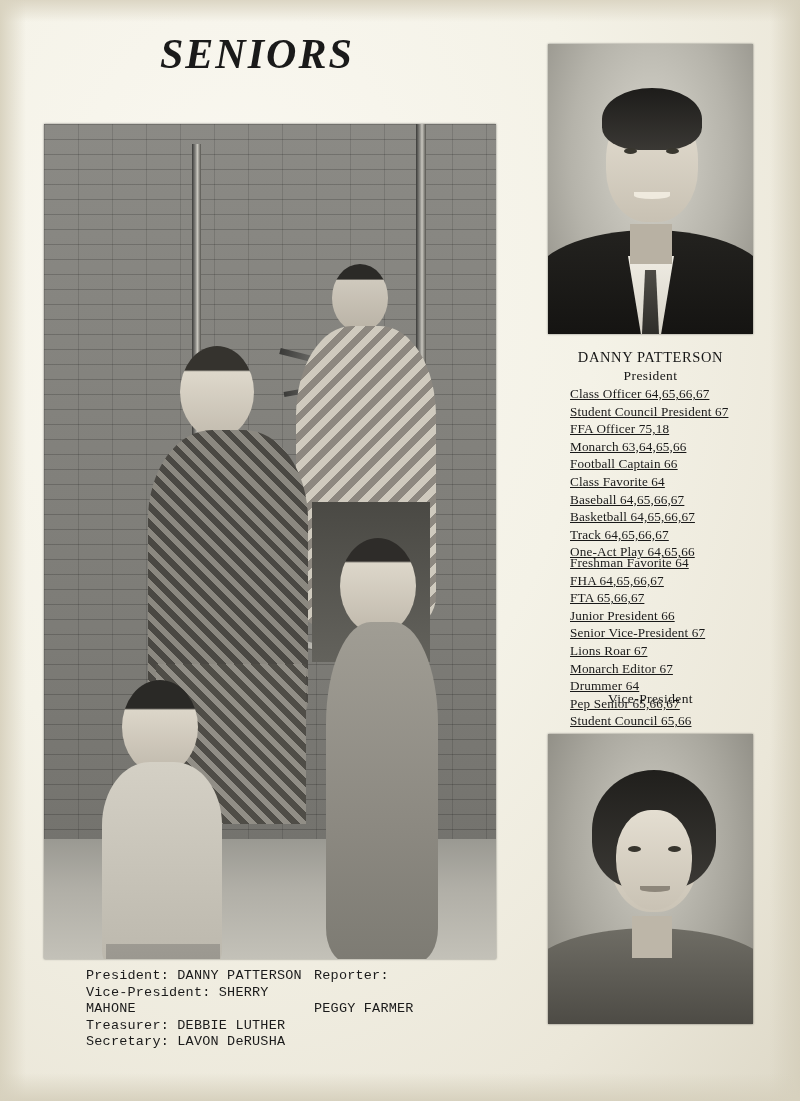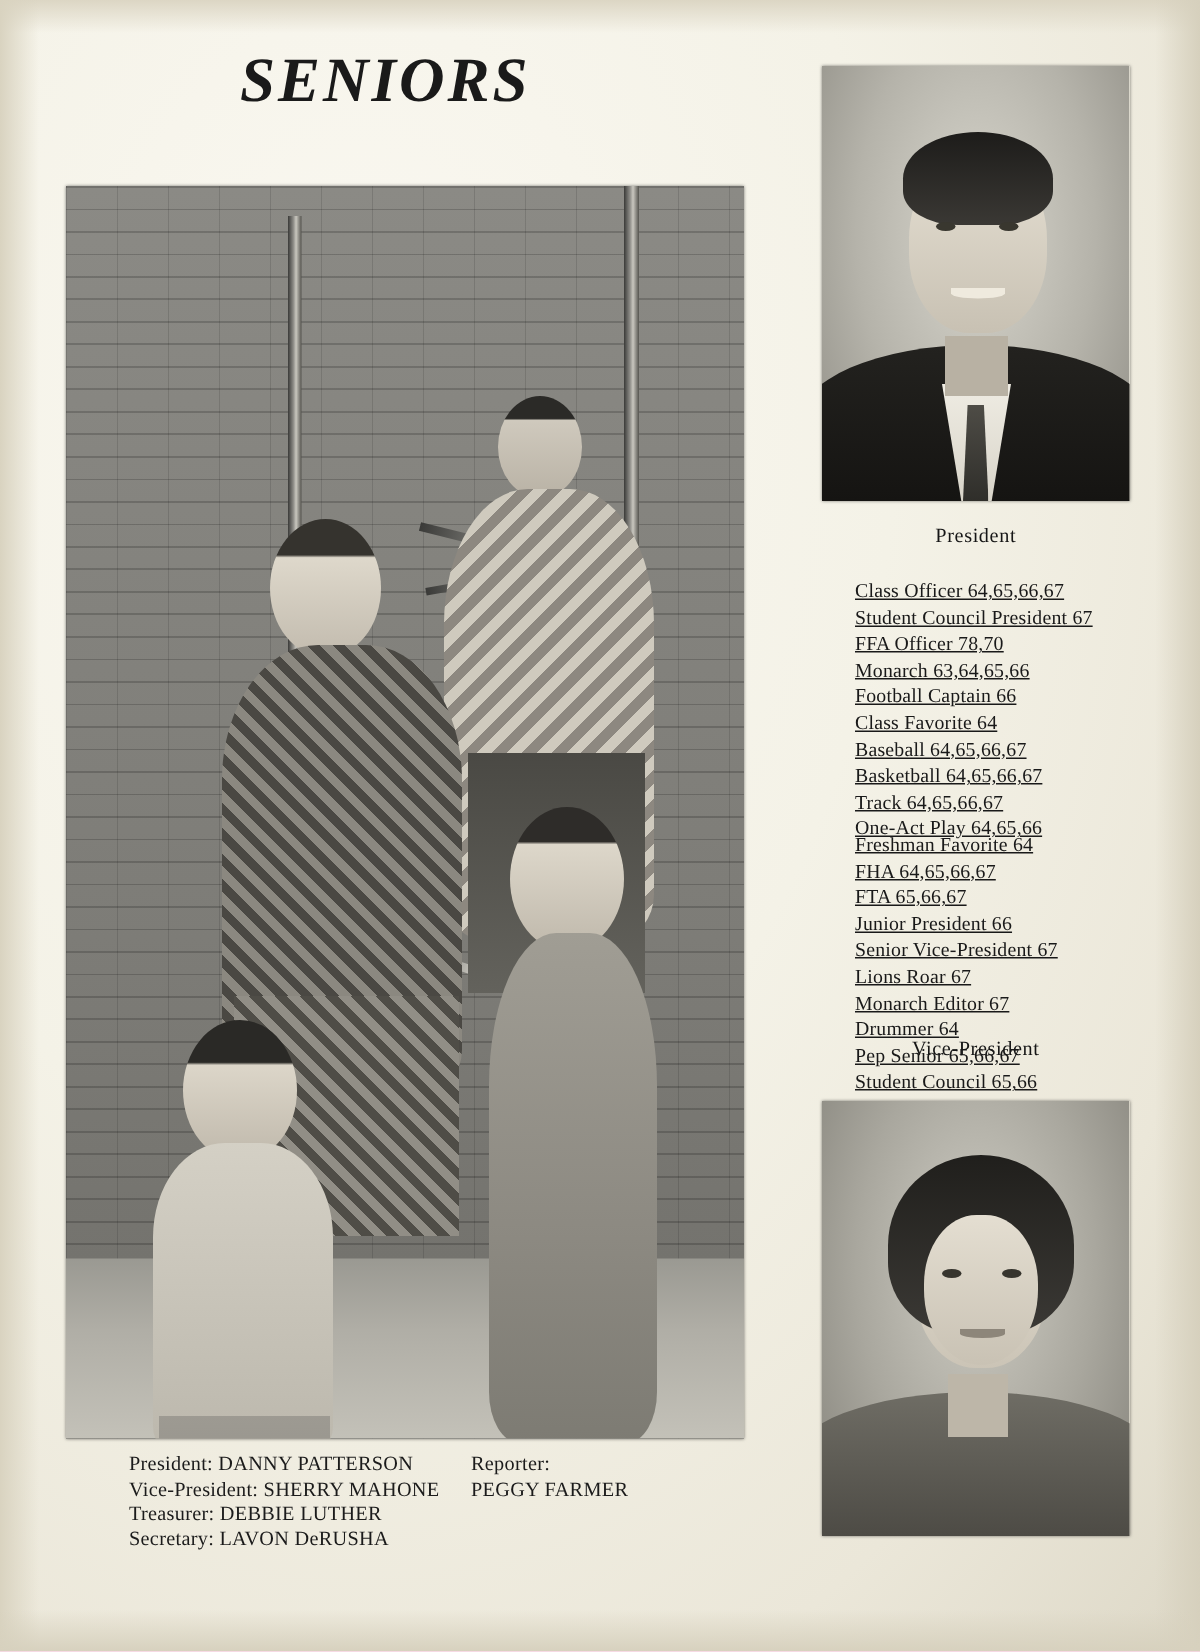--- a/index.html
+++ b/index.html
@@ -8,21 +8,21 @@
     background: #ffffff;
   }
   body {
     font-family: "Liberation Serif", serif;
   }
   .page {
     position: relative;
     width: 800px;
     height: 1101px;
     overflow: hidden;
-    background: #f9a8d4;
+    background: #0f766e;
   }
   
   .paper-bg {
     position: absolute;
     inset: 0;
     background:
       radial-gradient(ellipse at 30% 25%, #faf8f1 0%, #f4f2e7 45%, #ebe7d9 78%, #ddd8c7 100%);
   }
   .paper-edge-left {
     position: absolute;
@@ -97,21 +97,21 @@
   .head {
     position: absolute;
     border-radius: 50%;
   }
 
   
   .photo-caption {
     position: absolute;
     left: 86px;
     top: 968px;
-    font-family: Liberation Serif, serif;
+    font-family: Liberation Mono, monospace;
     font-size: 13.5px;
     line-height: 16.5px;
     color: #1b1b1b;
     letter-spacing: 0.2px;
   }
   .photo-caption .col-a { display: inline-block; width: 228px; }
   .photo-caption .col-b { display: inline-block; }
 
   
   .portrait {
@@ -240,27 +240,28 @@
 
     <div style="position:absolute; left:54px; top:44px; width:100px; height:62px; border-radius:52% 52% 38% 38%; background:linear-gradient(to bottom,#1d1c1a,#3a3834);"></div>
 
     <div style="position:absolute; left:76px; top:104px; width:13px; height:6px; border-radius:50%; background:#39372f;"></div>
     <div style="position:absolute; left:118px; top:104px; width:13px; height:6px; border-radius:50%; background:#39372f;"></div>
 
     <div style="position:absolute; left:86px; top:148px; width:36px; height:7px; border-radius:0 0 50% 50%; background:#efeade;"></div>
   </div>
 
   <div class="name-block" id="pres-name">
+    <div class="nm">DANNY PATTERSON</div>
     <div class="role">President</div>
   </div>
 
   <div class="activities" id="pres-acts">
     <div>Class Officer 64,65,66,67</div>
     <div>Student Council President 67</div>
-    <div>FFA Officer 78,70</div>
+    <div>FFA Officer 75,18</div>
     <div>Monarch 63,64,65,66</div>
     <div>Football Captain 66</div>
     <div>Class Favorite 64</div>
     <div>Baseball 64,65,66,67</div>
     <div>Basketball 64,65,66,67</div>
     <div>Track 64,65,66,67</div>
     <div>One-Act Play 64,65,66</div>
   </div>
 
   <div class="activities" id="vp-acts">

